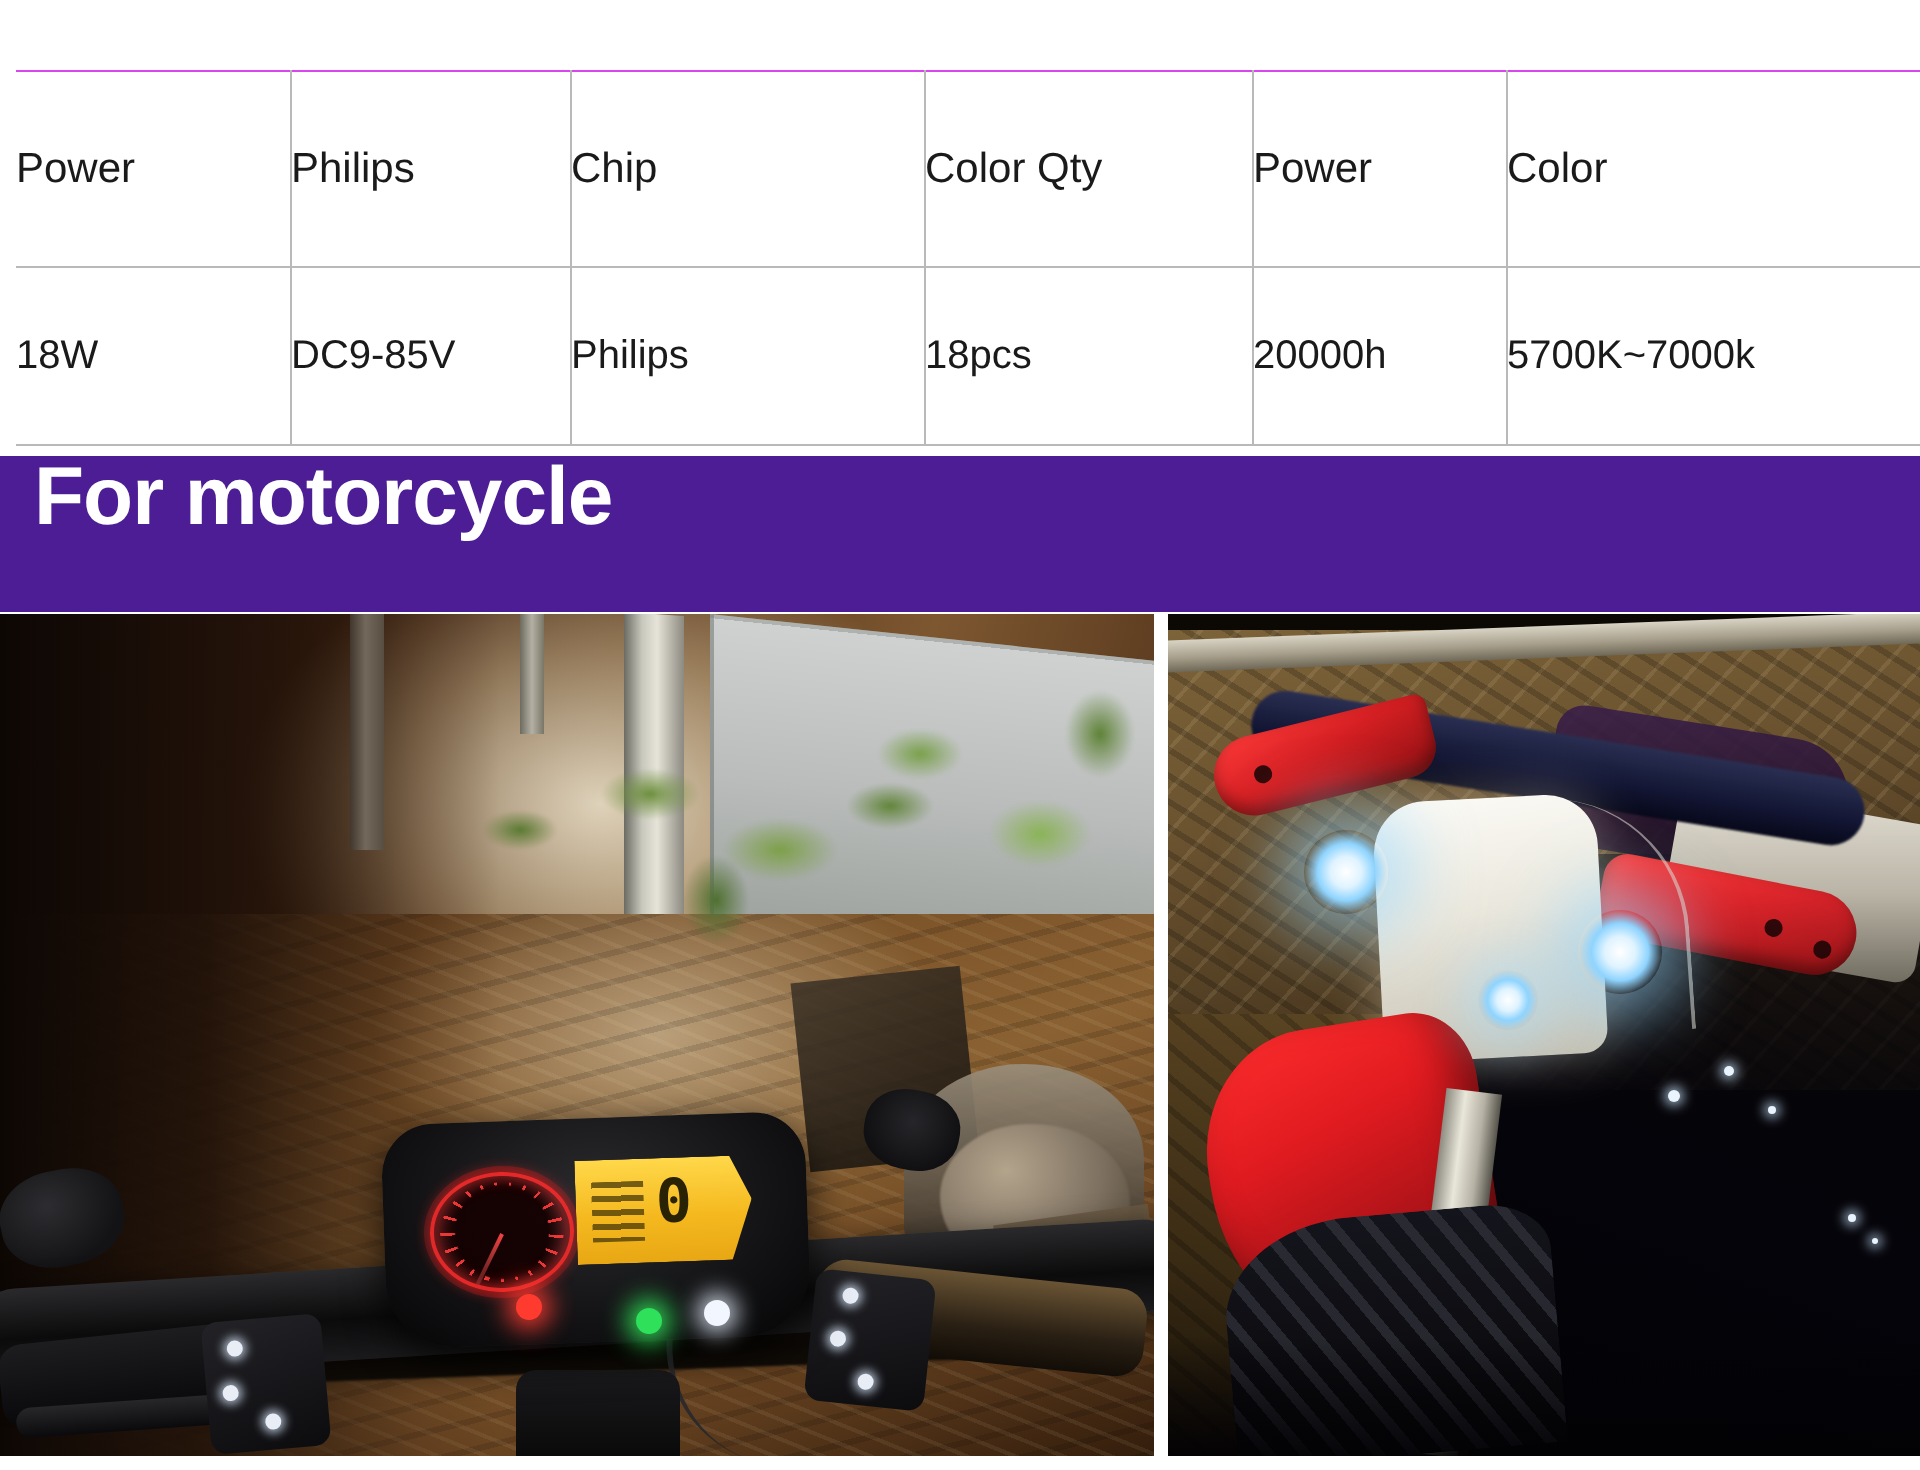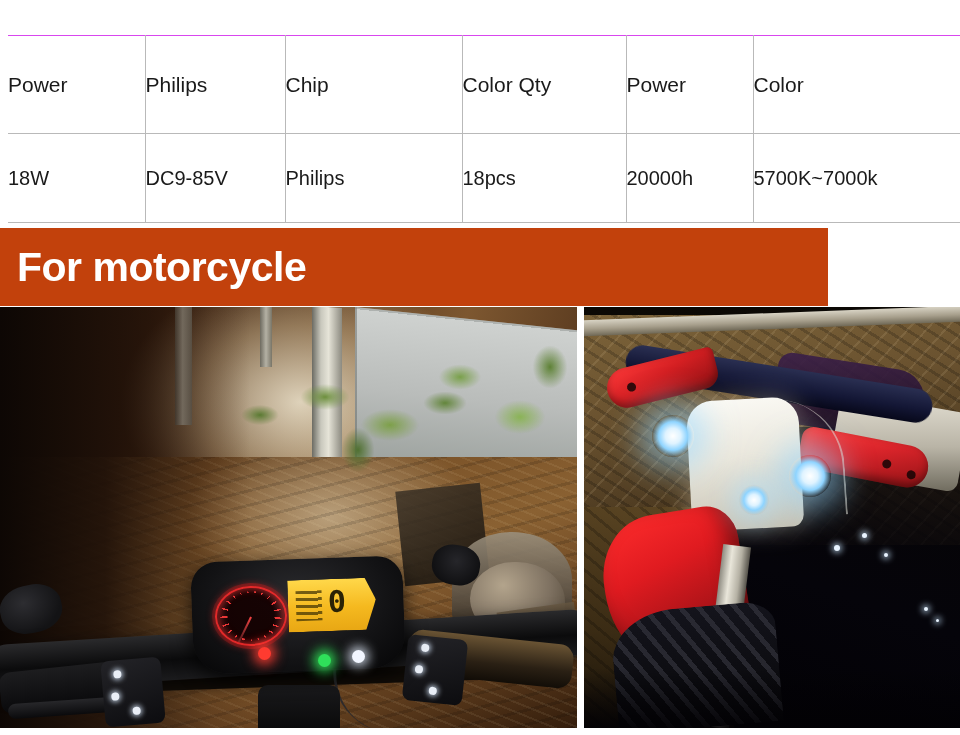--- a/index.html
+++ b/index.html
@@ -35,24 +35,23 @@
   .spec-table td.c1 { width: 140px; }
   .spec-table td.c2 { width: 177px; }
   .spec-table td.c3 { width: 164px; }
   .spec-table td.c4 { width: 127px; }
   .spec-table td.c5 { width: 215px; border-right: none; }
 
   
   .banner {
     position: absolute;
     left: 0; top: 228px;
-    width: 828px; height: 78px;
-    background: #c2410c;
+    width: 960px; height: 78px;
+    background: #4c1d95;
     display: flex;
-    align-items: center;
   }
   .banner-title {
     color: #ffffff;
     font-size: 41px;
     font-weight: bold;
     letter-spacing: -0.5px;
     padding-left: 17px;
     line-height: 1;
   }
 

